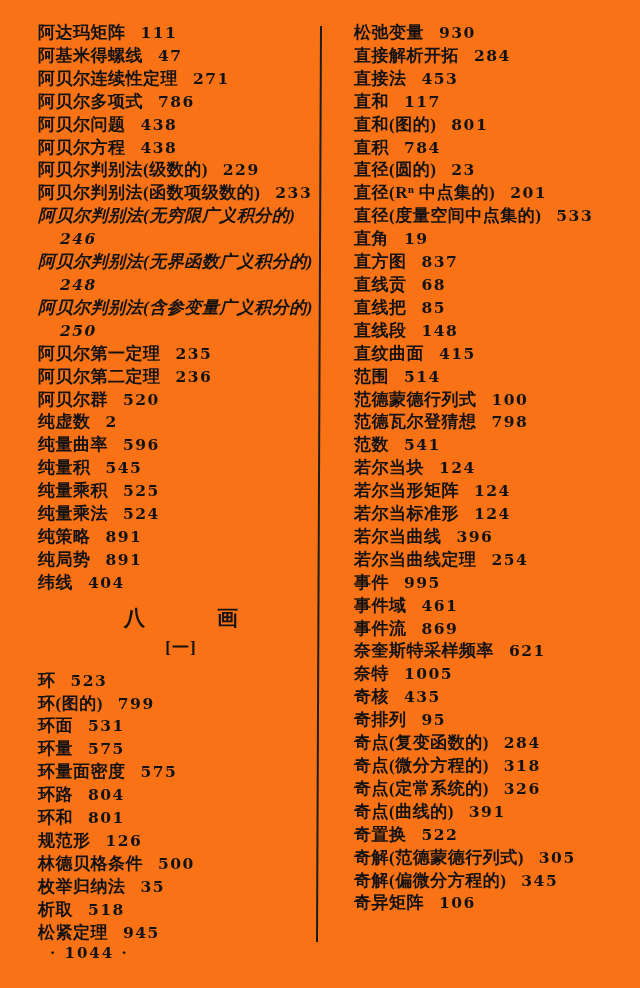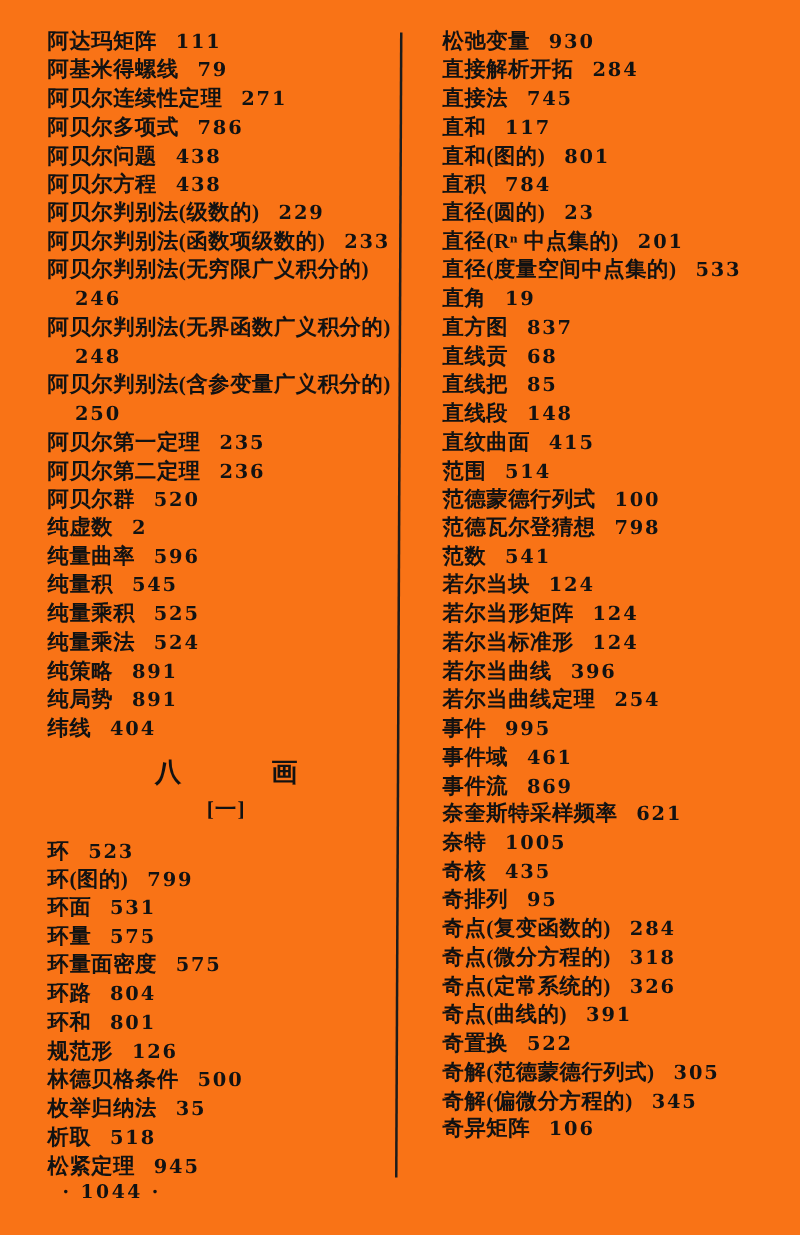--- a/index.html
+++ b/index.html
@@ -26,21 +26,21 @@
     font-size:17px;line-height:22.9px;
     white-space:nowrap;
     letter-spacing:0.5px;
   }
   .entry .num{
     margin-left:15px;
     font-family:"DejaVu Serif",serif;
     font-size:15.5px;
     letter-spacing:1.5px;
   }
-  .entry.wrapped{white-space:normal;}
+  .entry.wrapped{white-space:normal;font-style:italic;}
   .entry.wrapped .term{display:block;}
   .entry.wrapped .num-line{display:block;padding-left:22px;}
   .entry.wrapped .num{margin-left:0;}
 
   .section-block{margin:10px 0 10px 0;text-align:center;}
   .section-title{
     font-size:21px;line-height:26px;letter-spacing:0;
   }
   .section-title .sec-char2{margin-left:72px;}
   .section-sub{
@@ -58,21 +58,21 @@
 
 <div class="page">
 
   <div class="column col-left">
     <div id="list-left-top">
   <div class="entry">
     <span class="term">阿达玛矩阵</span><span class="num-line"><span class="num">111</span></span>
   </div>
 
   <div class="entry">
-    <span class="term">阿基米得螺线</span><span class="num-line"><span class="num">79</span></span>
+    <span class="term">阿基米得螺线</span><span class="num-line"><span class="num">47</span></span>
   </div>
 
   <div class="entry">
     <span class="term">阿贝尔连续性定理</span><span class="num-line"><span class="num">271</span></span>
   </div>
 
   <div class="entry">
     <span class="term">阿贝尔多项式</span><span class="num-line"><span class="num">786</span></span>
   </div>
 
@@ -217,21 +217,21 @@
     <div id="list-right">
   <div class="entry">
     <span class="term">松弛变量</span><span class="num-line"><span class="num">930</span></span>
   </div>
 
   <div class="entry">
     <span class="term">直接解析开拓</span><span class="num-line"><span class="num">284</span></span>
   </div>
 
   <div class="entry">
-    <span class="term">直接法</span><span class="num-line"><span class="num">745</span></span>
+    <span class="term">直接法</span><span class="num-line"><span class="num">453</span></span>
   </div>
 
   <div class="entry">
     <span class="term">直和</span><span class="num-line"><span class="num">117</span></span>
   </div>
 
   <div class="entry">
     <span class="term">直和(图的)</span><span class="num-line"><span class="num">801</span></span>
   </div>
 

